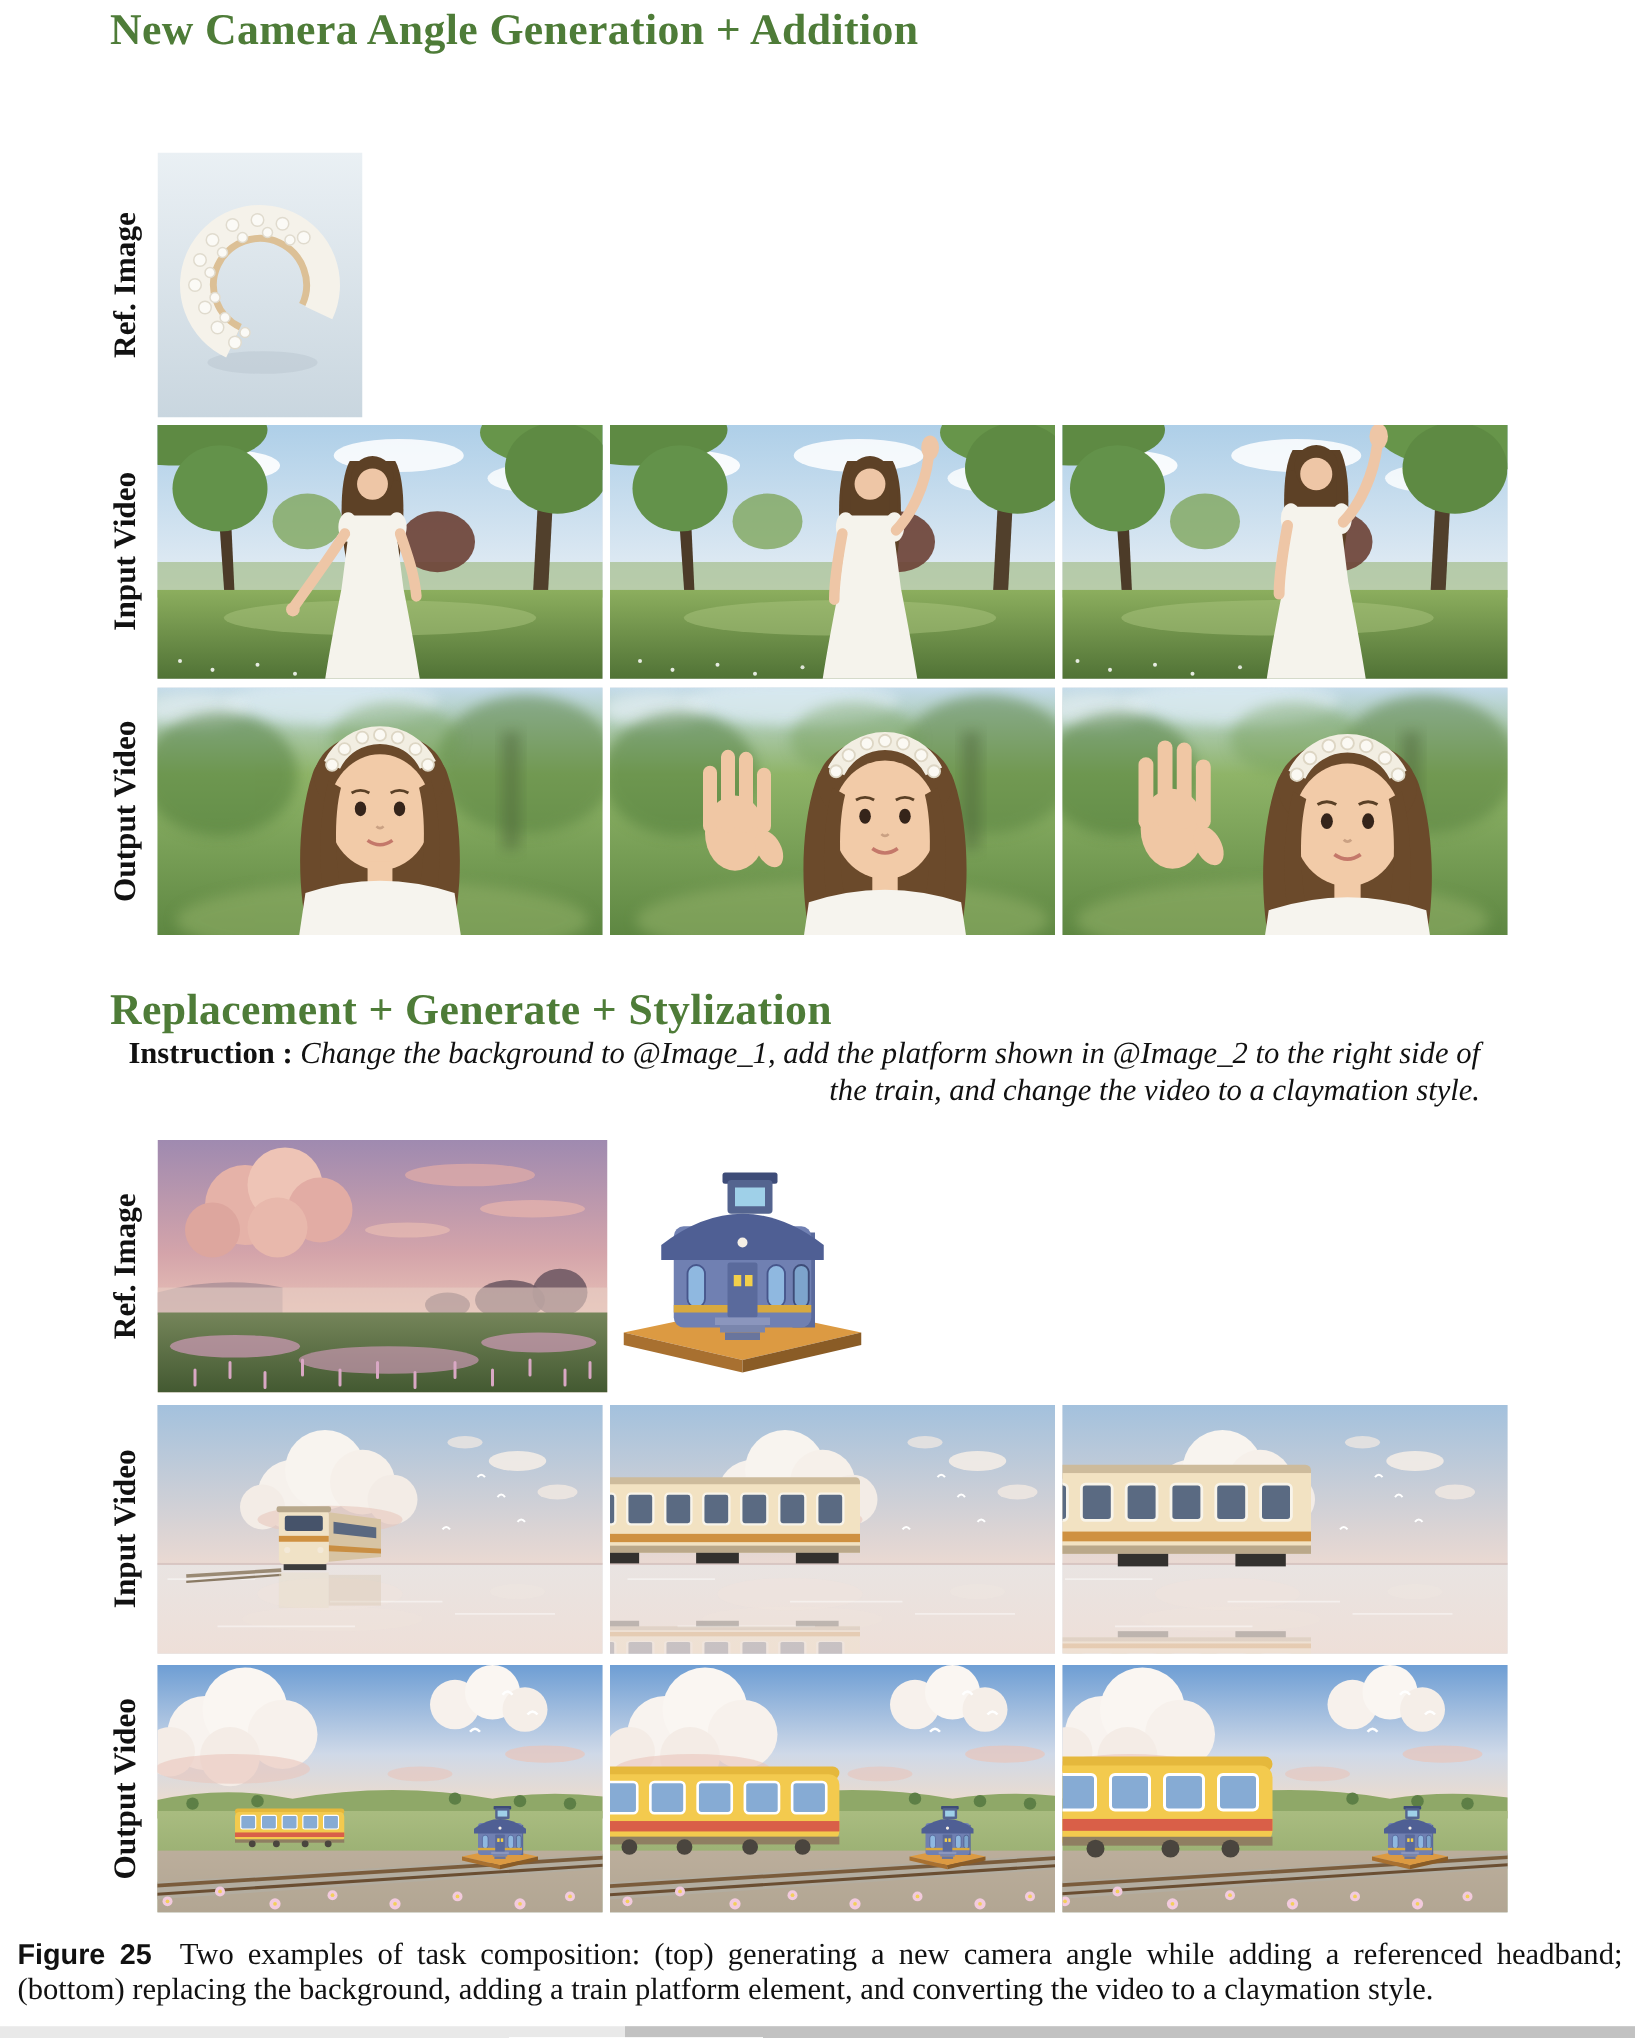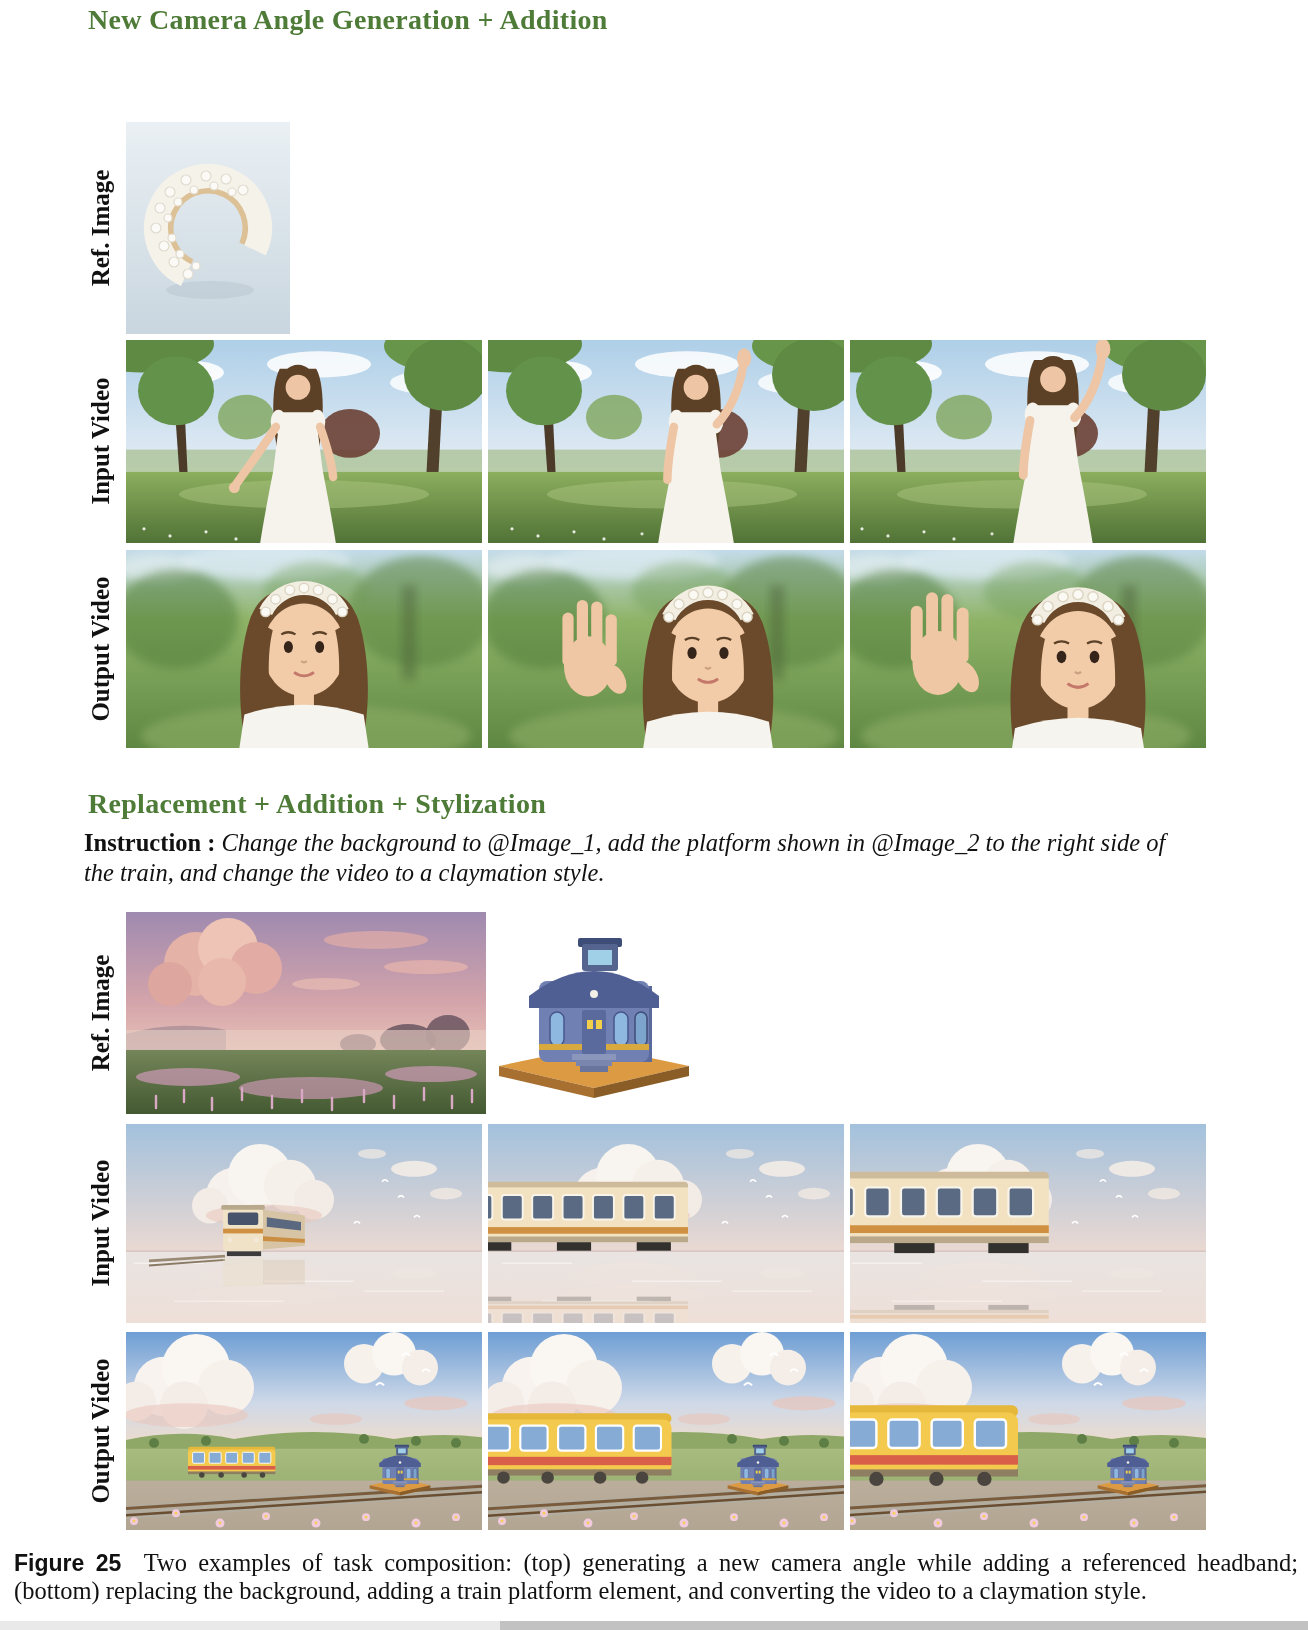--- a/index.html
+++ b/index.html
@@ -1,18 +1,18 @@
 <!DOCTYPE html>
 <html><head>
 <meta charset="utf-8">
 <style>
   html,body{margin:0;padding:0;background:#ffffff;}
   .page{position:relative;width:1308px;height:1630px;background:#ffffff;overflow:hidden;
         font-family:"Liberation Serif","DejaVu Serif",serif;color:#111;}
-  .sec-title{position:absolute;font-weight:bold;font-size:28px;letter-spacing:.3px;color:#4e7c38;white-space:nowrap;}
+  .sec-title{position:absolute;font-weight:bold;font-size:35px;letter-spacing:.3px;color:#4e7c38;white-space:nowrap;}
   .instr{position:absolute;font-size:24.5px;line-height:30px;width:1088px;}
   .instr .ilabel{font-weight:bold;font-style:normal;}
   .instr .itext{font-style:italic;}
   .rowlabel{position:absolute;font-weight:bold;font-size:25px;white-space:nowrap;
             transform:translate(-50%,-50%) rotate(-90deg);}
   .frame{position:absolute;display:block;background:#dfe4e8;}
   .refimg{position:absolute;display:block;}
   .caption{position:absolute;left:14px;top:1549px;width:1284px;font-size:24.5px;line-height:28px;text-align:justify;}
   .caption .clabel{font-family:"Liberation Sans","DejaVu Sans",sans-serif;font-weight:bold;font-size:23px;}
   .hscroll-track{position:absolute;left:0;top:1621px;width:1308px;height:9px;background:#e9e9e9;}
@@ -361,23 +361,23 @@
     <use href="#close-bg" transform="translate(-4,0)"></use>
     <use href="#close-girl" transform="translate(220,104) scale(1.45)"></use>
     <use href="#hand-palm" transform="translate(100,108) scale(1.6)"></use>
   </svg>
   <svg class="frame" style="left:850px;top:550px;width:356px;height:198px;" viewBox="0 0 356 200" preserveAspectRatio="none">
     <use href="#close-bg" transform="translate(-14,0)"></use>
     <use href="#close-girl" transform="translate(228,108) scale(1.5)"></use>
     <use href="#hand-palm" transform="translate(88,104) scale(1.7)"></use>
   </svg>
 
-  <div class="sec-title" style="left:88px;top:788px;">Replacement + Addition + Stylization</div>
-
-  <div class="instr" style="left:84px;top:828px;">
+  <div class="sec-title" style="left:88px;top:788px;">Replacement + Generate + Stylization</div>
+
+  <div class="instr" style="left:96px;top:828px;text-align:right;">
     <span class="ilabel">Instruction :</span>
     <span class="itext">Change the background to @Image_1, add the platform shown in @Image_2 to the right side of the train, and change the video to a claymation style.</span>
   </div>
 
   <div class="rowlabel" style="left:101px;top:1013px;">Ref. Image</div>
   <div class="rowlabel" style="left:101px;top:1223px;">Input Video</div>
   <div class="rowlabel" style="left:101px;top:1431px;">Output Video</div>
 
   <svg class="refimg" style="left:126px;top:912px;" width="360" height="202" viewBox="0 0 360 202">
     <rect x="0" y="0" width="360" height="202" fill="url(#gPinkSky)"></rect>

